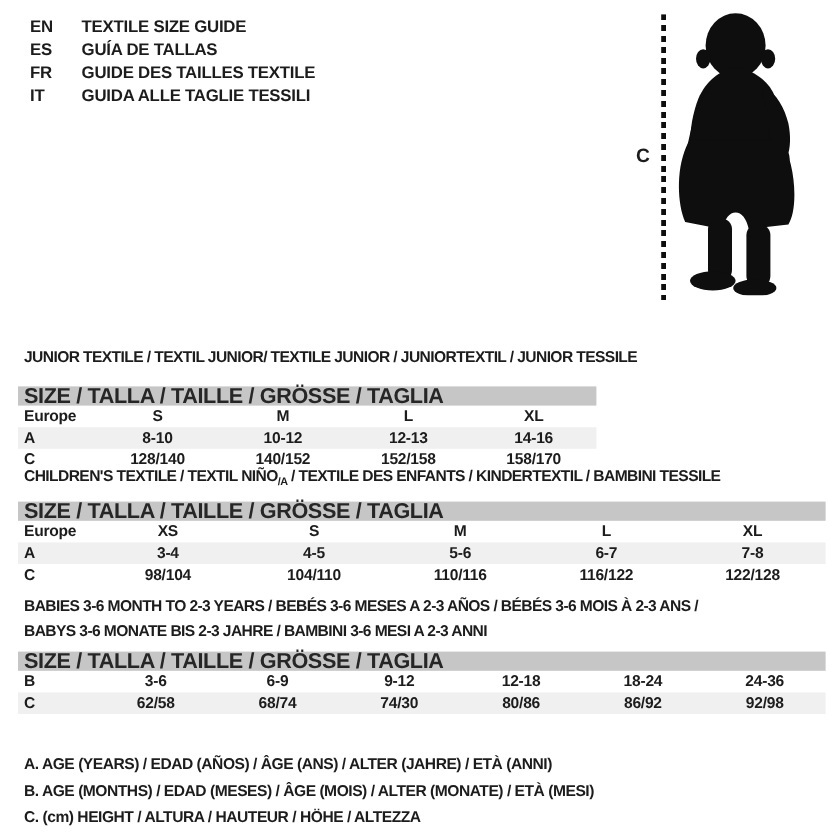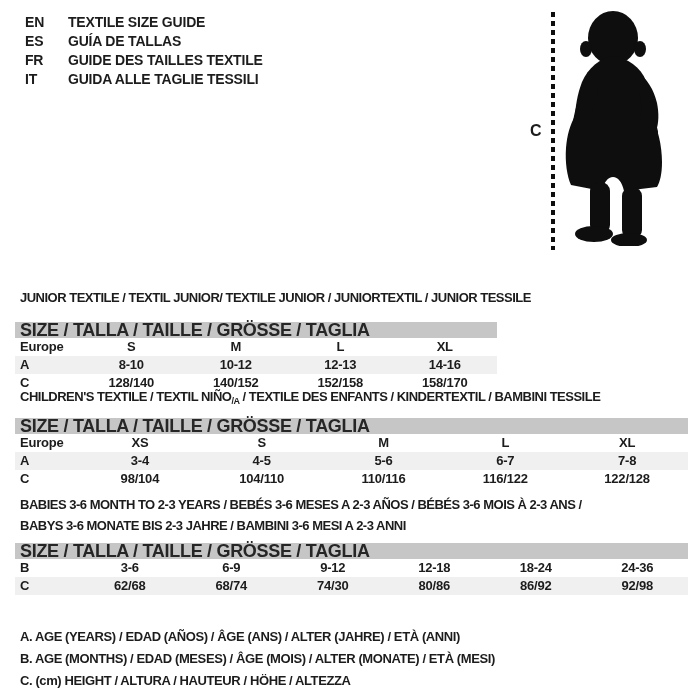--- a/index.html
+++ b/index.html
@@ -160,21 +160,21 @@
           <div class="cell label">B</div>
           <div class="cell">3-6</div>
           <div class="cell">6-9</div>
           <div class="cell">9-12</div>
           <div class="cell">12-18</div>
           <div class="cell">18-24</div>
           <div class="cell">24-36</div>
         </div>
         <div class="row shaded" style="grid-template-columns: 64px repeat(6, 1fr);">
           <div class="cell label">C</div>
-          <div class="cell">62/68</div>
+          <div class="cell">62/58</div>
           <div class="cell">68/74</div>
           <div class="cell">74/30</div>
           <div class="cell">80/86</div>
           <div class="cell">86/92</div>
           <div class="cell">92/98</div>
         </div>
       </div>
   </section>
 
   <div class="footnotes">

